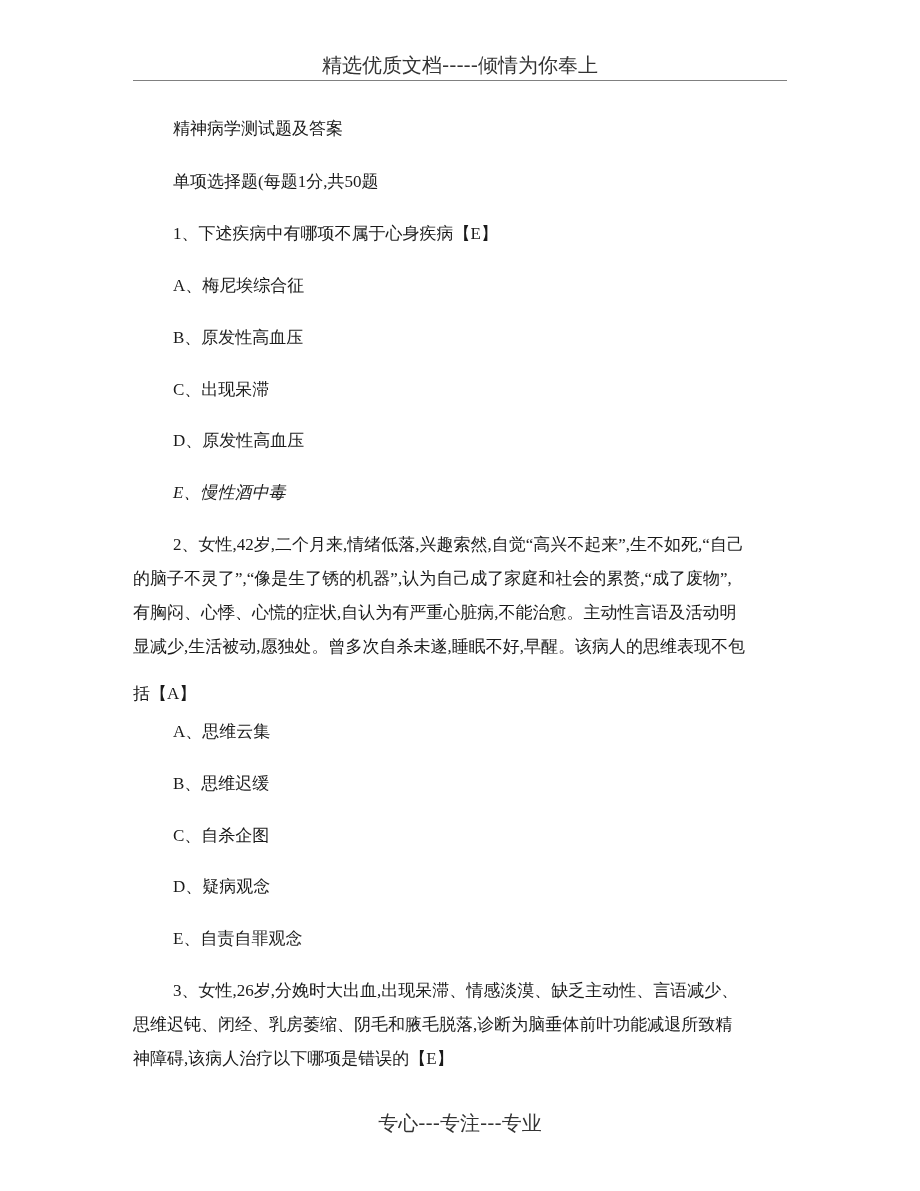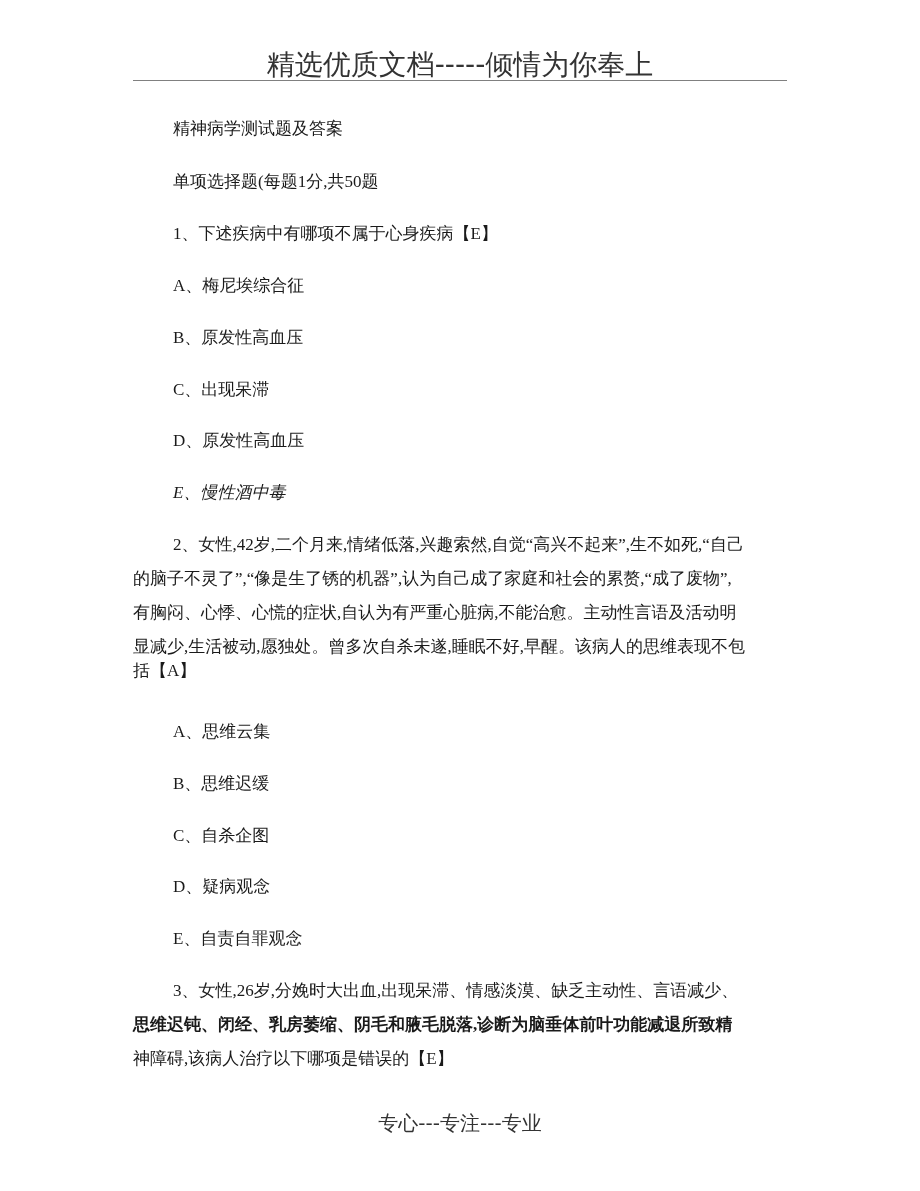--- a/index.html
+++ b/index.html
@@ -16,21 +16,21 @@
       color: #1a1a1a;
     }
     .page-header {
       position: absolute;
       left: 133px;
       top: 50px;
       width: 654px;
       height: 30px;
       text-align: center;
       font-family: "DejaVu Sans", "Liberation Sans", sans-serif;
-      font-size: 28px;
+      font-size: 20px;
       line-height: 30px;
       color: #333333;
     }
     .header-rule {
       position: absolute;
       left: 133px;
       top: 80px;
       width: 654px;
       height: 0;
       border-top: 1.5px solid #808080;
@@ -81,26 +81,26 @@
   <div class="line indent" style="top:159px;">A、梅尼埃综合征</div>
   <div class="line indent" style="top:211px;">B、原发性高血压</div>
   <div class="line indent" style="top:263px;">C、出现呆滞</div>
   <div class="line indent" style="top:314px;">D、原发性高血压</div>
   <div class="line indent" style="top:366px;font-style:italic;">E、慢性酒中毒</div>
 
   <div class="line indent" style="top:418px;">2、女性,42岁,二个月来,情绪低落,兴趣索然,自觉“高兴不起来”,生不如死,“自己</div>
   <div class="line flush" style="top:452px;">的脑子不灵了”,“像是生了锈的机器”,认为自己成了家庭和社会的累赘,“成了废物”,</div>
   <div class="line flush" style="top:486px;">有胸闷、心悸、心慌的症状,自认为有严重心脏病,不能治愈。主动性言语及活动明</div>
   <div class="line flush" style="top:520px;">显减少,生活被动,愿独处。曾多次自杀未遂,睡眠不好,早醒。该病人的思维表现不包</div>
-  <div class="line flush" style="top:544px;">括【A】</div>
+  <div class="line flush" style="top:567px;">括【A】</div>
   <div class="line indent" style="top:605px;">A、思维云集</div>
   <div class="line indent" style="top:657px;">B、思维迟缓</div>
   <div class="line indent" style="top:709px;">C、自杀企图</div>
   <div class="line indent" style="top:760px;">D、疑病观念</div>
   <div class="line indent" style="top:812px;">E、自责自罪观念</div>
 
   <div class="line indent" style="top:864px;">3、女性,26岁,分娩时大出血,出现呆滞、情感淡漠、缺乏主动性、言语减少、</div>
-  <div class="line flush" style="top:898px;font-weight:bold;">思维迟钝、闭经、乳房萎缩、阴毛和腋毛脱落,诊断为脑垂体前叶功能减退所致精</div>
+  <div class="line flush" style="top:898px;">思维迟钝、闭经、乳房萎缩、阴毛和腋毛脱落,诊断为脑垂体前叶功能减退所致精</div>
   <div class="line flush" style="top:932px;">神障碍,该病人治疗以下哪项是错误的【E】</div>
 
 </div>
 
 <div class="page-footer">专心---专注---专业</div>
 
 </body></html>

